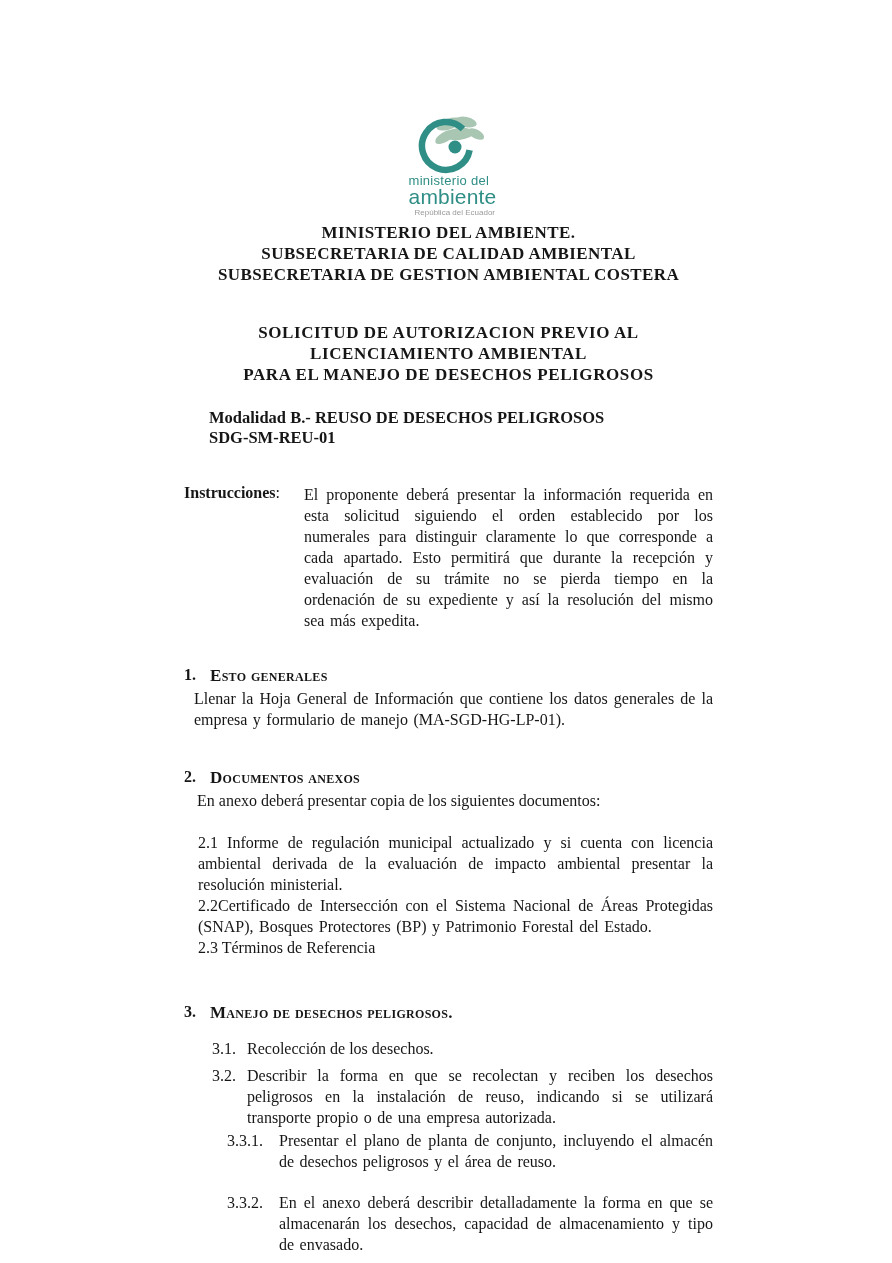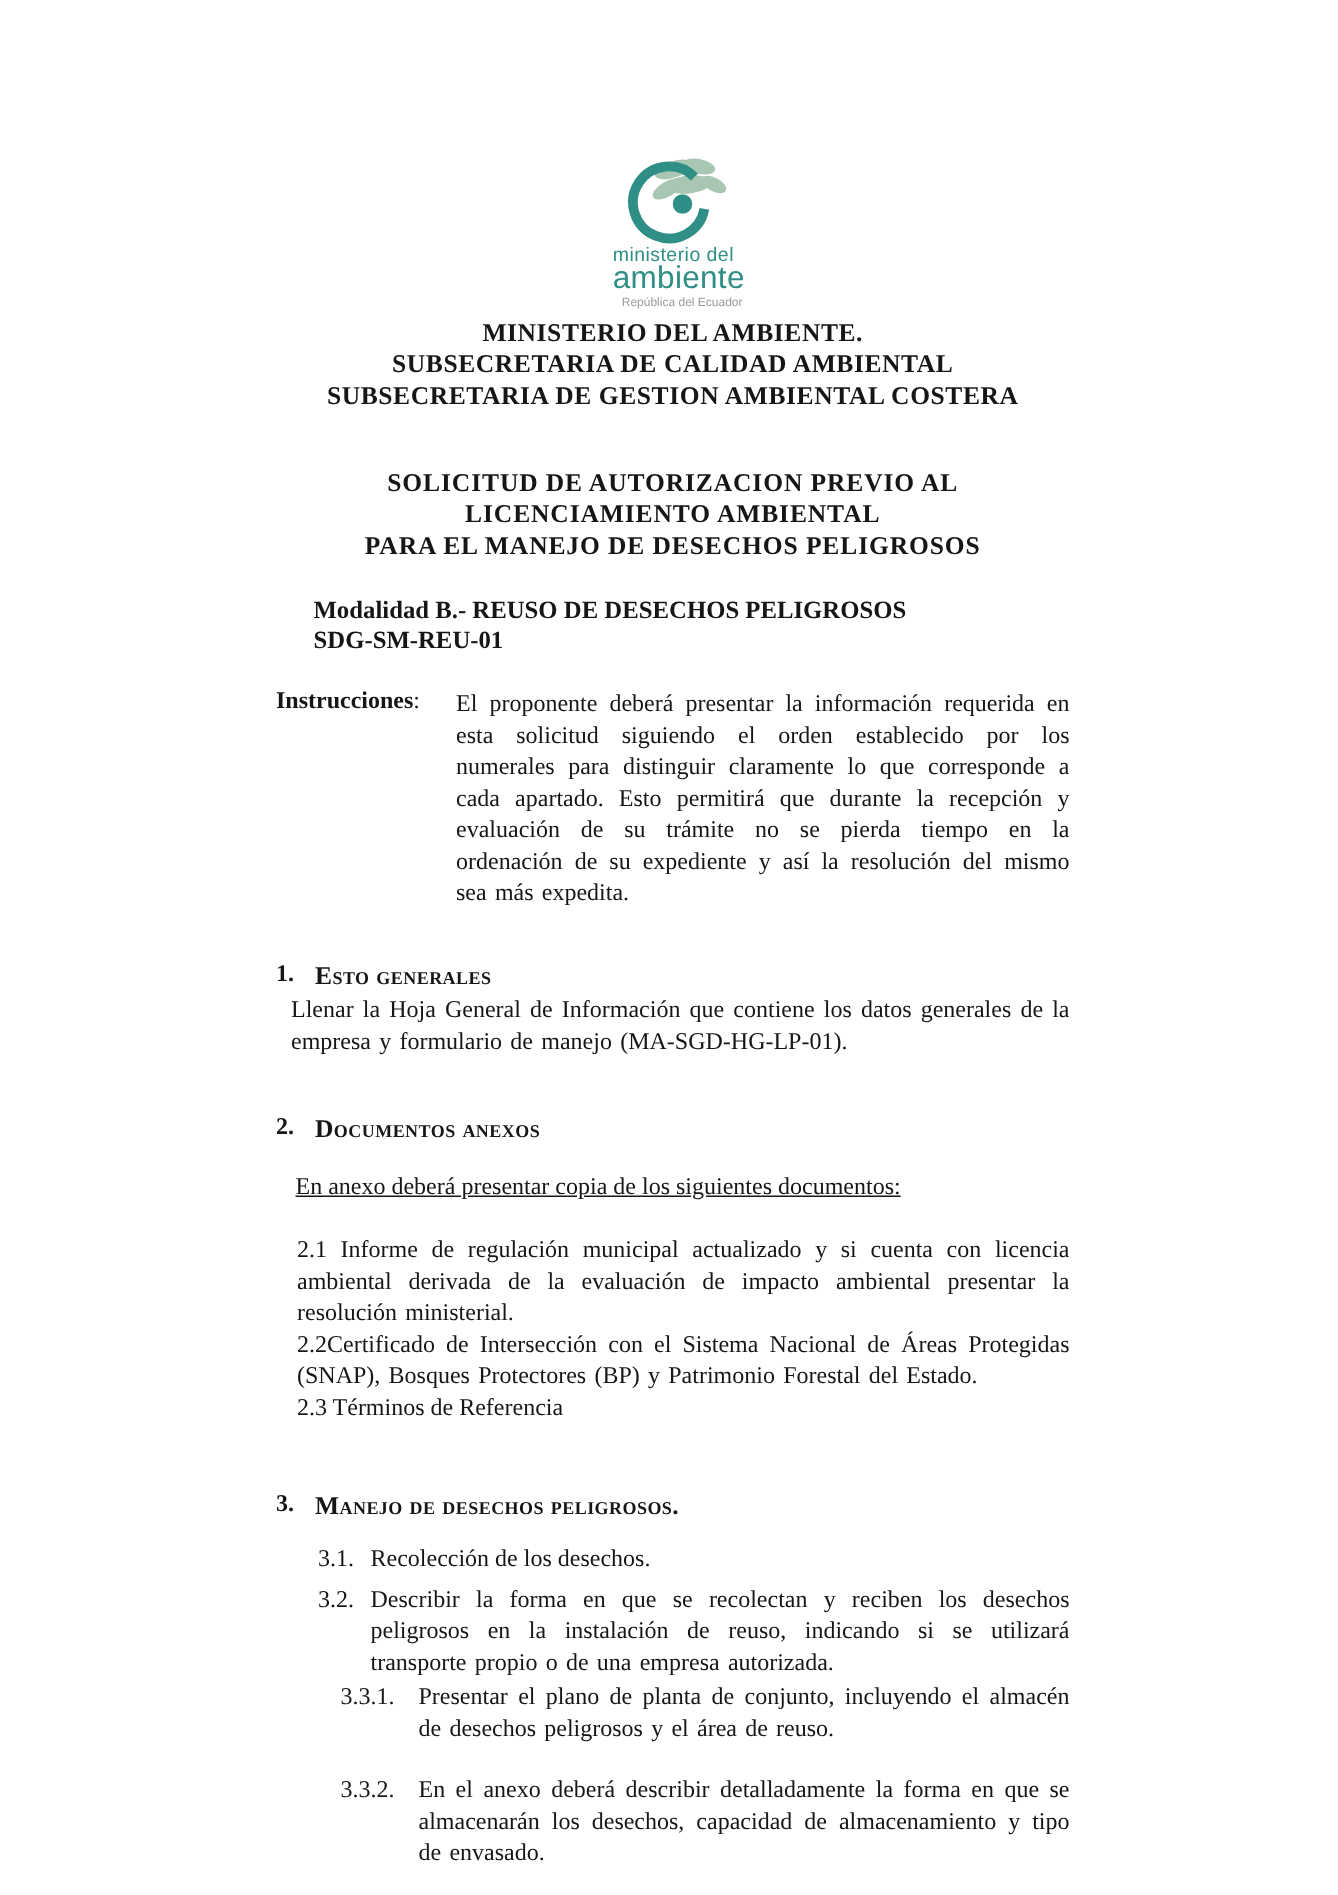--- a/index.html
+++ b/index.html
@@ -2,21 +2,21 @@
 <html><head>
 <meta charset="utf-8">
 <style>
   html,body { margin:0; padding:0; background:#ffffff; }
   .page {
     position:relative;
     width:728px; height:1263px;
     margin:0 auto;
     background:#ffffff;
     box-sizing:border-box;
-    padding:1px 97px 0 102px;
+    padding:12px 97px 0 102px;
     overflow:hidden;
     font-family:"Liberation Serif","DejaVu Serif",serif;
     font-size:16px;
     color:#161616;
   }
 
   
   .logo { width:110px; margin:98px auto 0; text-align:left; }
   .logo svg { display:block; margin:0 auto; }
   .logo-text { margin-left:15px; font-family:"Liberation Sans","DejaVu Sans",sans-serif; }
@@ -24,35 +24,35 @@
   .logo-line2 { font-size:21px; line-height:20px; color:#2F8E85; letter-spacing:0.2px; }
   .logo-line3 { font-size:8px;  line-height:9px;  color:#9A9A9A; margin-top:1px; margin-left:6px; }
 
   
   .doc-header { margin-top:5px; text-align:center; font-weight:bold; font-size:17px; line-height:21px; letter-spacing:0.4px; }
   .doc-title  { margin-top:37px; text-align:center; font-weight:bold; font-size:17px; line-height:21px; letter-spacing:0.6px; }
 
   .modality-row { margin-top:23px; padding-left:25px; display:flex; justify-content:space-between; font-weight:bold; font-size:16.5px;flex-direction:column; }
 
   
-  .instructions { margin-top:22px; display:flex; }
+  .instructions { margin-top:36px; display:flex; }
   .ins-label { flex:0 0 120px; font-size:16px; }
   .ins-label b { font-weight:bold; }
   .ins-text { flex:1; text-align:justify; line-height:21px; word-spacing:1.5px; }
 
   
   .sec-heading { display:flex; font-weight:bold; }
   .sec-num { flex:0 0 26px; font-size:16px; }
   .sec-title { font-variant:small-caps; font-size:17px; letter-spacing:0.3px; }
 
   .justify { text-align:justify; line-height:21px; word-spacing:1.5px; }
   .plain   { line-height:21px; }
 
   .sec1-body  { margin-top:2px;  margin-left:10px; }
-  .sec2-intro { margin-top:18px;  margin-left:13px;text-decoration:underline; }
+  .sec2-intro { margin-top:2px;  margin-left:13px; }
   .sec2-item  { margin-left:14px; }
   .mt21 { margin-top:21px; }
 
   .hang35 { padding-left:35px; text-indent:-35px; }
   .num35  { display:inline-block; width:35px; text-indent:0; }
   .hang52 { padding-left:52px; text-indent:-52px; }
   .num52  { display:inline-block; width:52px; text-indent:0; }
 
   .item3  { margin-left:28px; }
   .item33 { margin-left:43px; }

